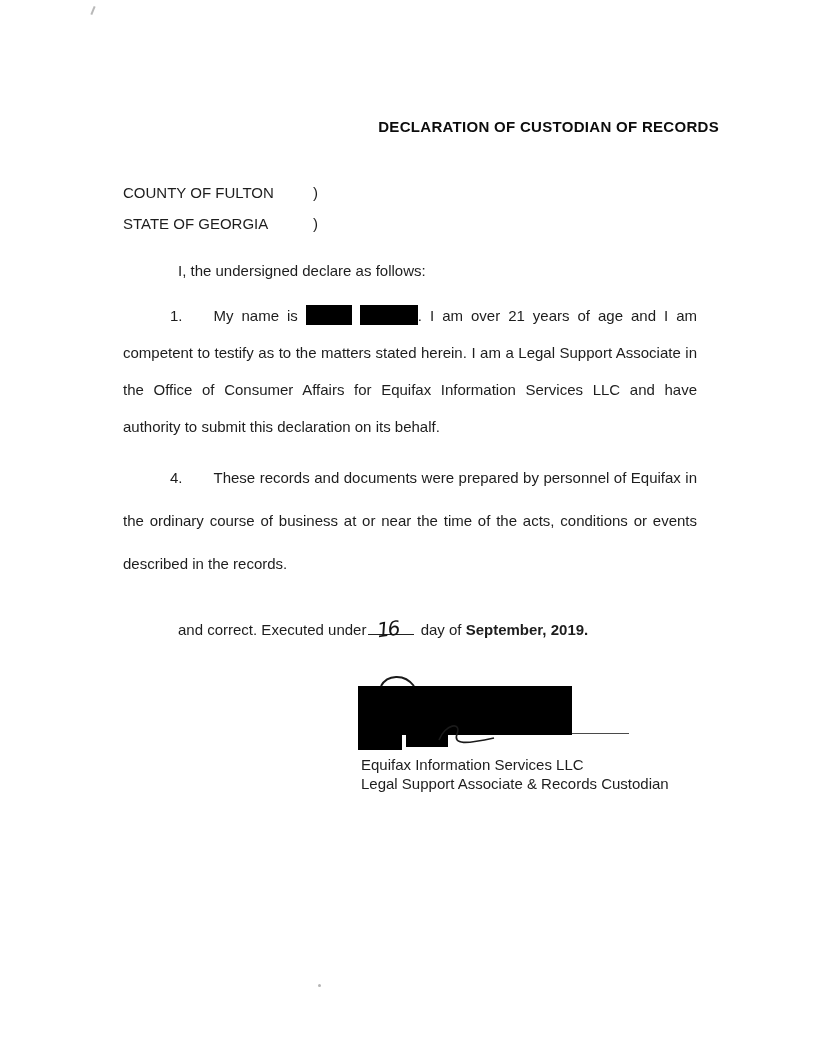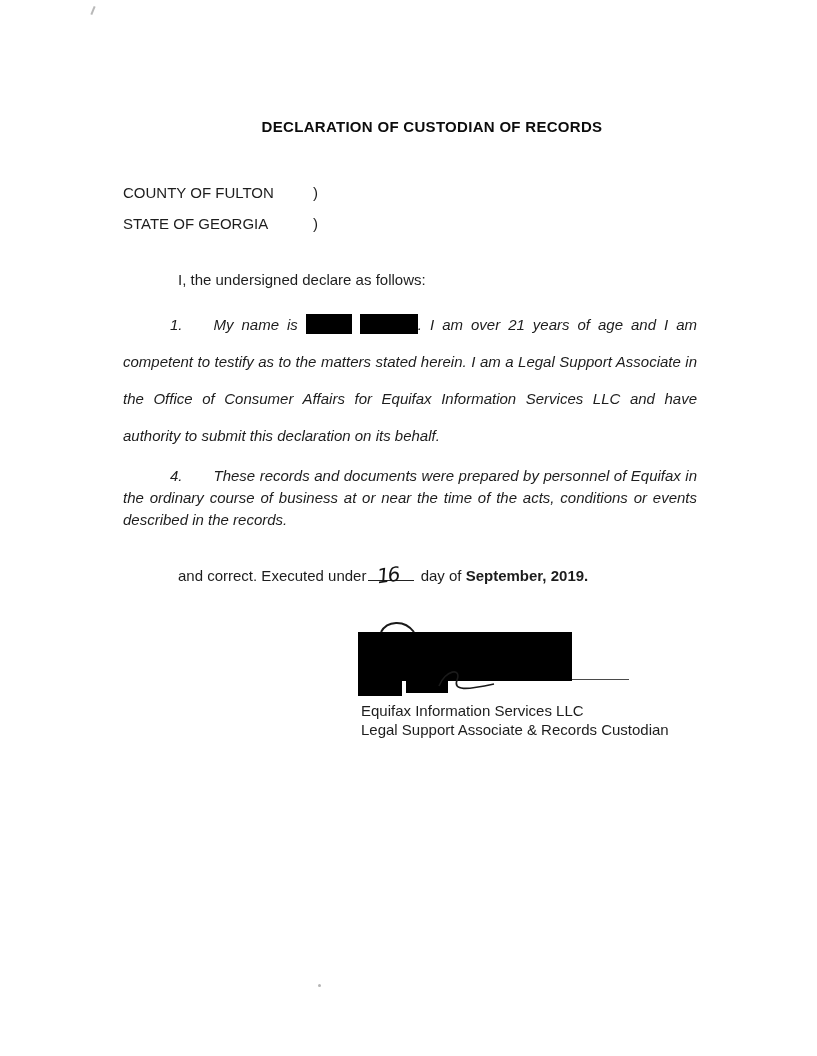--- a/index.html
+++ b/index.html
@@ -21,35 +21,35 @@
     width:2px; height:9px; background:#9a9a9a;
     transform:rotate(22deg); opacity:.7;
   }
   .scan-dot {
     position:absolute; left:318px; top:984px;
     width:3px; height:3px; background:#b5b5b5; border-radius:50%;
   }
 
   .title {
     margin-top:118px;
-    text-align:center;
+    text-align:right;
     font-weight:700;
     color:#0c0c0c;
     letter-spacing:.3px;
     position:relative; left:22px;
   }
 
   .jurisdiction { margin-top:42px; line-height:31px; }
   .jur-label { display:inline-block; width:190px; }
 
-  .intro { margin-top:32px; line-height:18px; text-indent:55px; }
+  .intro { margin-top:23px; line-height:18px; text-indent:55px; }
 
-  .para { text-align:justify; text-indent:47px;font-style:italic; }
+  .para { text-align:justify; text-indent:47px; }
   .lh37 { line-height:37px; }
-  .lh30 { line-height:22px; }
+  .lh30 { line-height:43px; }
   .p1 { margin-top:17px; }
   .p4 { margin-top:11px; }
   .ptab { display:inline-block; width:31px; }
 
   .redact { display:inline-block; background:#000; height:20px; vertical-align:-4px; }
   .redact-first { width:46px; }
   .redact-last  { width:58px; }
 
   .attestation { margin-top:30px; margin-left:55px; line-height:30px; }
   .date-bold { font-weight:700;margin-top:40px; }

